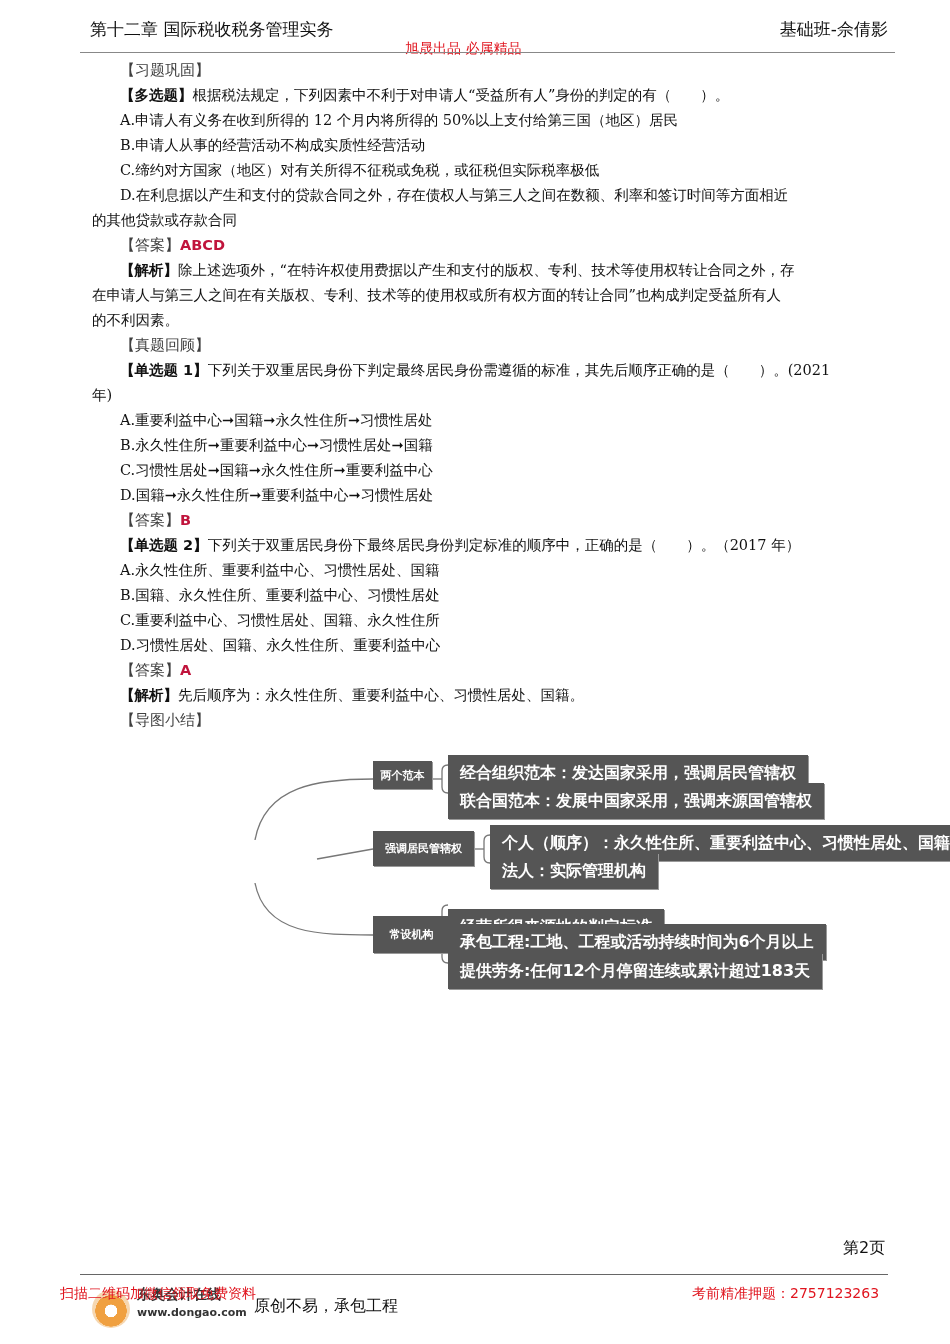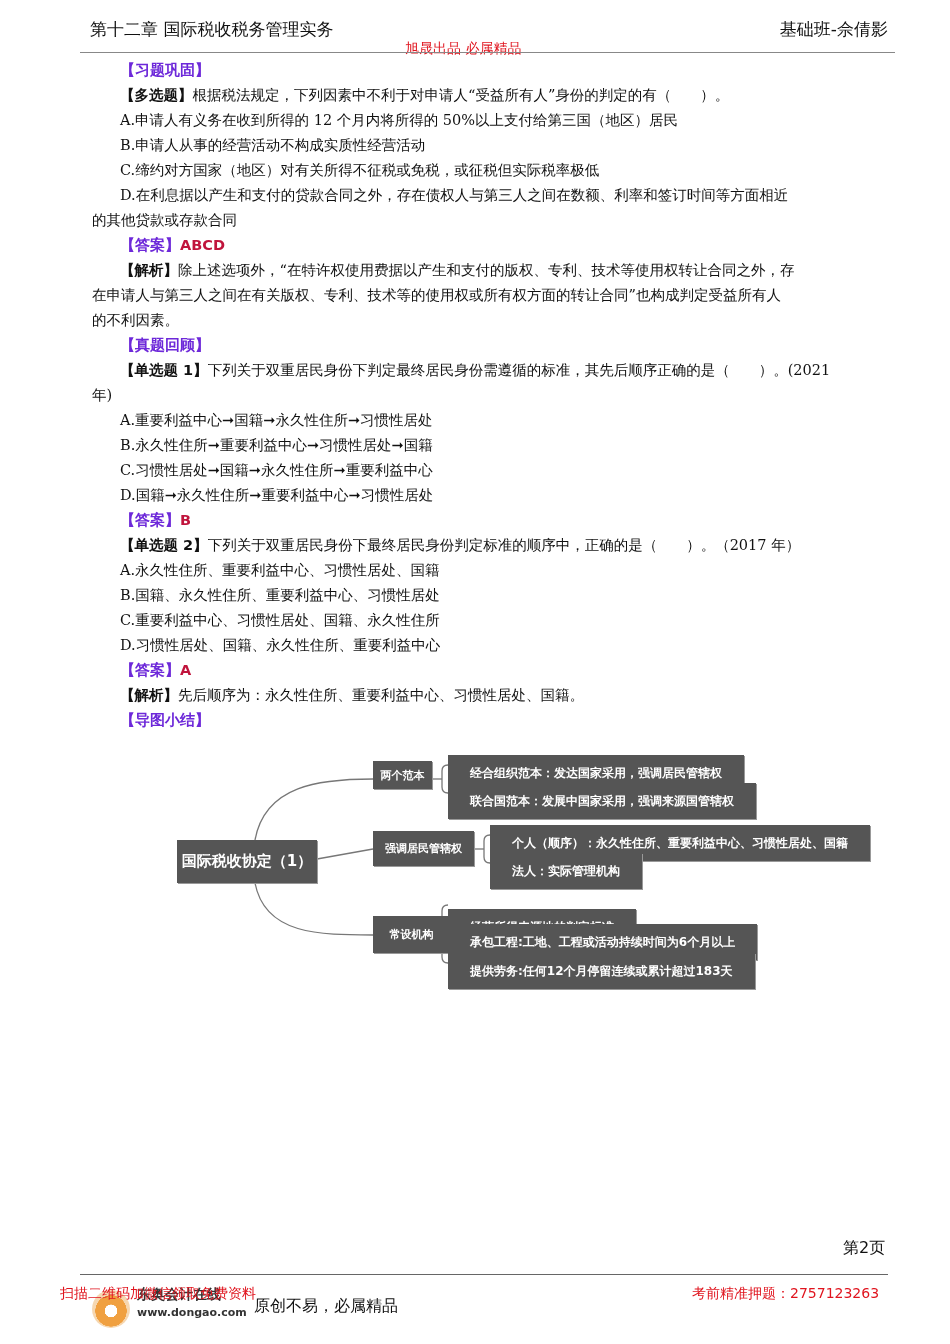--- a/index.html
+++ b/index.html
@@ -7,33 +7,33 @@
          font-family: "DejaVu Sans", "Liberation Sans", sans-serif; color:#111; }
   .hdr-left { position:absolute; left:90px; top:18px; font-size:17px; color:#111; }
   .hdr-right { position:absolute; right:62px; top:18px; font-size:17px; color:#111; }
   .hdr-red { position:absolute; left:405px; top:40px; font-size:14px; color:#e0141e; }
   .hdr-line { position:absolute; left:80px; right:55px; top:52px; border-top:1.5px solid #888; }
 
   .content { position:absolute; left:92px; top:58px; width:805px;
              font-family: "DejaVu Serif", "Liberation Serif", serif; font-size:14.5px; }
   .line { height:25px; line-height:25px; white-space:nowrap; }
   .ind { padding-left:28px; }
-  .sec { color:#6d28d9; font-weight:bold; font-family:"DejaVu Sans","Liberation Sans",sans-serif; font-size:15px; }
+  .sec { color:#404040; font-weight:normal; font-family:"DejaVu Sans","Liberation Sans",sans-serif; font-size:15px; }
   .tag { font-weight:bold; font-family:"DejaVu Sans","Liberation Sans",sans-serif;text-align:center; }
   .red { color:#c0143c; }
 
   .map { position:absolute; left:170px; top:745px; width:650px; height:240px; }
   .node { position:absolute; background:#555555; color:#ffffff; font-weight:bold;
           font-family:"DejaVu Sans","Liberation Sans",sans-serif; display:flex; align-items:center;
           justify-content:center; white-space:nowrap; box-shadow: 1px 1px 0 #999; }
   .root { left:7px; top:95px; width:140px; height:43px; font-size:15px; }
   .b1 { left:203px; top:16px; width:59px; height:28px; font-size:11px; }
   .b2 { left:203px; top:86px; width:101px; height:35px; font-size:11px; }
   .b3 { left:203px; top:171px; width:77px; height:37px; font-size:11px; }
-  .leaf { height:36px; font-size:12px; justify-content:flex-start; padding:0 22px; }
+  .leaf { height:36px; font-size:16px; justify-content:flex-start; padding:0 12px; }
   svg.lines { position:absolute; left:0; top:0; }
 
   .ftr-line { position:absolute; left:80px; right:62px; top:1274px; border-top:1.5px solid #666; }
   .ftr-red-left { position:absolute; left:60px; top:1285px; font-size:14px; color:#e0141e; z-index:2; }
   .logo { position:absolute; left:92px; top:1290px; width:38px; height:38px; border-radius:50%;
           background: radial-gradient(circle at 50% 55%, #fff 0 22%, #f0a040 23% 55%, #f6d7b0 56% 100%); }
   .logo-name { position:absolute; left:137px; top:1286px; font-size:14px; font-weight:bold; color:#333; }
   .logo-url { position:absolute; left:137px; top:1306px; font-size:11px; color:#333; font-weight:bold; }
   .ftr-mid { position:absolute; left:254px; top:1296px; font-size:16px; color:#111; }
   .ftr-red-right { position:absolute; left:692px; top:1285px; font-size:14px; color:#e0141e; }
@@ -108,21 +108,20 @@
       <path d="M262 34 L 272 34"></path>
       <path d="M278 20 Q 272 20 272 26 L 272 42 Q 272 48 278 48"></path>
 
       <path d="M304 104 L 314 104"></path>
       <path d="M320 90 Q 314 90 314 96 L 314 112 Q 314 118 320 118"></path>
 
       <path d="M262 190 L 272 190"></path>
       <path d="M278 160 Q 272 160 272 166 L 272 212 Q 272 218 278 218"></path>
     </g>
   </svg>
-  <div class="node root">国际税收协定（1）</div>
 
   <div class="node b1">两个范本</div>
   <div class="node leaf" style="left:278px; top:10px;">经合组织范本：发达国家采用，强调居民管辖权</div>
   <div class="node leaf" style="left:278px; top:38px;">联合国范本：发展中国家采用，强调来源国管辖权</div>
 
   <div class="node b2">强调居民管辖权</div>
   <div class="node leaf" style="left:320px; top:80px;">个人（顺序）：永久性住所、重要利益中心、习惯性居处、国籍</div>
   <div class="node leaf" style="left:320px; top:108px;">法人：实际管理机构</div>
 
   <div class="node b3">常设机构</div>
@@ -130,16 +129,16 @@
   <div class="node leaf" style="left:278px; top:179px;">承包工程:工地、工程或活动持续时间为6个月以上</div>
   <div class="node leaf" style="left:278px; top:208px;">提供劳务:任何12个月停留连续或累计超过183天</div>
 </div>
 
 <div>
   <div class="ftr-line"></div>
   <div class="logo"></div>
   <div class="logo-name">东奥会计在线</div>
   <div class="logo-url">www.dongao.com</div>
   <div class="ftr-red-left">扫描二维码加微信领取免费资料</div>
-  <div class="ftr-mid">原创不易，必属精品</div>
+  <div class="ftr-mid">原创不易，承包工程</div>
   <div class="ftr-red-right">考前精准押题：2757123263</div>
   <div class="ftr-page">第2页</div>
 </div>
 
 </body></html>

